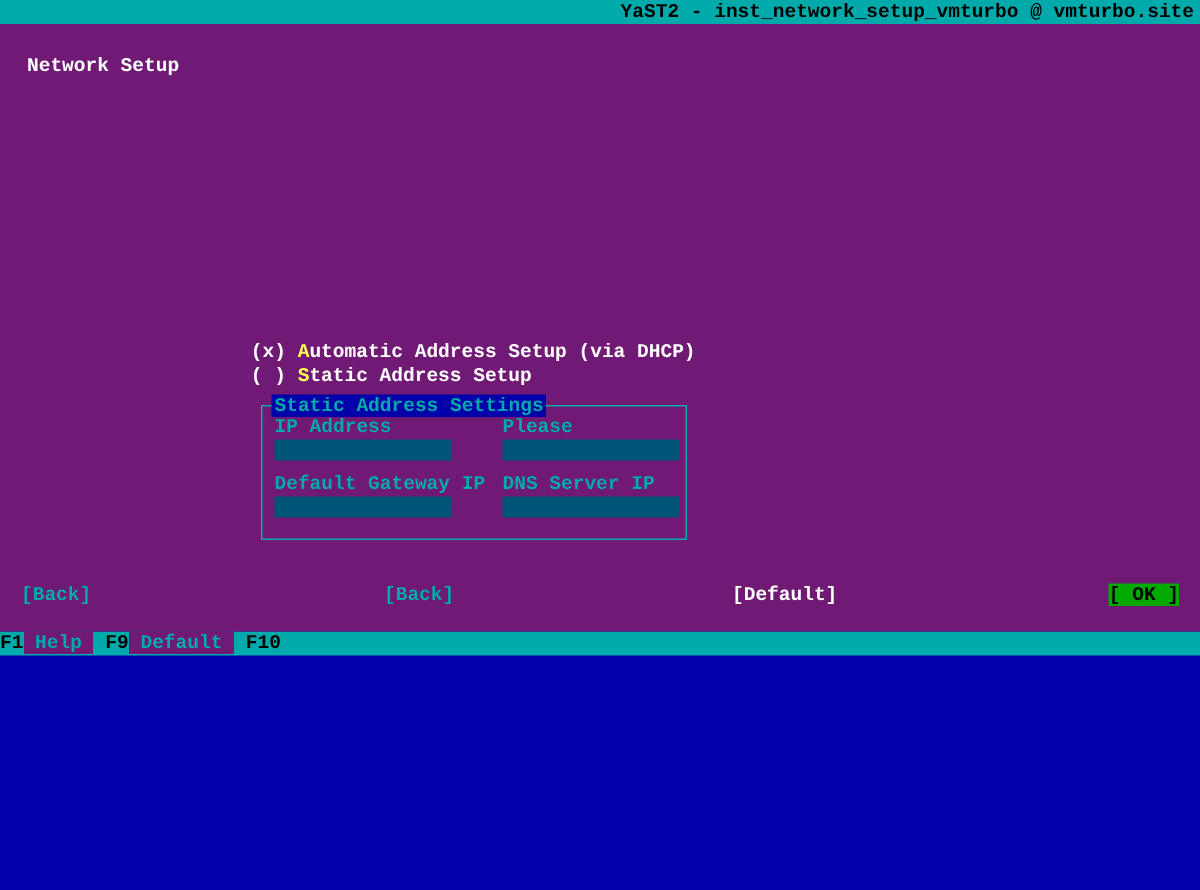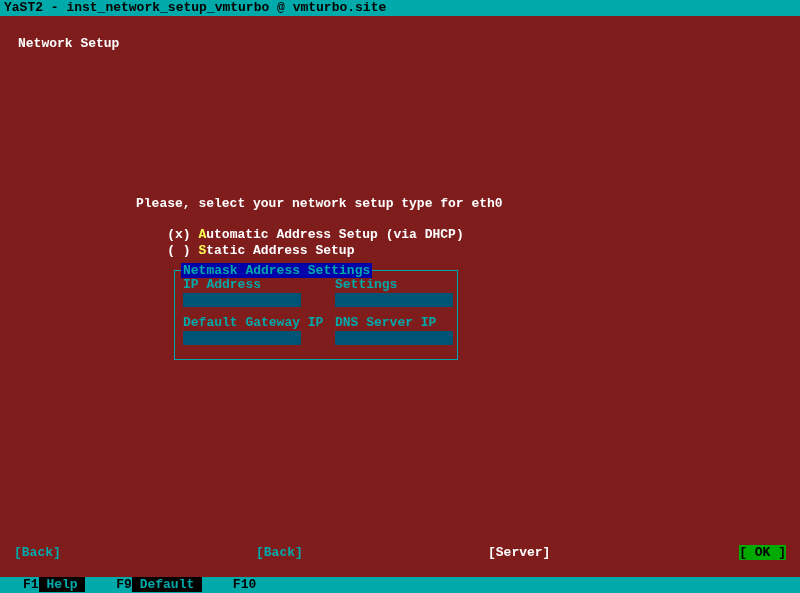--- a/index.html
+++ b/index.html
@@ -16,24 +16,25 @@
       background: #0000AA;
       overflow: hidden;
     }
     .titlebar {
       background: #00AAAA;
       color: #000000;
       height: 16px;
       padding: 0 4px;
       line-height: 16px;
       white-space: pre;
+      text-align: right;
     }
     .main {
-      background: #7f1d1d;
-      height: 561px;
+      background: #701a75;
+      height: 405px;
       position: relative;
       padding: 0;
     }
     .page-title {
       color: #FFFFFF;
       position: absolute;
       left: 18px;
       top: 20px;
     }
     .prompt {
@@ -107,58 +108,57 @@
     .btn-back   { left: 256px; color: #00AAAA; }
     .btn-cancel { left: 488px; color: #FFFFFF; }
     .btn-ok     { right: 14px; color: #000000; background: #00AA00; }
     .statusbar {
       background: #00AAAA;
       color: #00AAAA;
       height: 16px;
       line-height: 16px;
       white-space: pre;
     }
-    .fkey { color: #000000; margin-left: 23px; }
-    .flabel-inv { background: #000000; color: #00AAAA; }
+    .fkey { color: #000000; }
+    .flabel-inv { background: #701a75; color: #00AAAA; }
   </style>
 </head>
 <body>
 
 <div class="titlebar">YaST2 - inst_network_setup_vmturbo @ vmturbo.site</div>
 
 <div class="main">
 
   <div class="page-title">Network Setup</div>
 
-  <div class="prompt">Please, select your network setup type for eth0</div>
 
   <div class="radio-row radio1">
     <span>(x) </span><span class="hotkey">A</span><span>utomatic Address Setup (via DHCP)</span>
   </div>
 
   <div class="radio-row radio2">
     <span>( ) </span><span class="hotkey">S</span><span>tatic Address Setup</span>
   </div>
 
   <div class="groupbox">
-    <div class="group-legend">Netmask Address Settings</div>
+    <div class="group-legend">Static Address Settings</div>
 
     <div class="field-label lbl-ip">IP Address</div>
-    <div class="field-label lbl-mask">Settings</div>
+    <div class="field-label lbl-mask">Please</div>
     <div class="field-label lbl-gw">Default Gateway IP</div>
     <div class="field-label lbl-dns">DNS Server IP</div>
 
     <input class="field-input inp-ip" value="" style="">
     <input class="field-input inp-mask" value="" style="">
     <input class="field-input inp-gw" value="" style="">
     <input class="field-input inp-dns" value="" style="">
   </div>
 
   <div class="button-row">
     <span class="btn btn-help">[Back]</span>
     <span class="btn btn-back">[Back]</span>
-    <span class="btn btn-cancel">[Server]</span>
+    <span class="btn btn-cancel">[Default]</span>
     <span class="btn btn-ok">[ OK ]</span>
   </div>
 
 </div>
 
 <div class="statusbar"><span class="fkey">F1</span><span class="flabel-inv"> Help </span><span class="fkey"> F9</span><span class="flabel-inv"> Default </span><span class="fkey"> F10</span><span> OK</span></div>
 
 </body></html>

